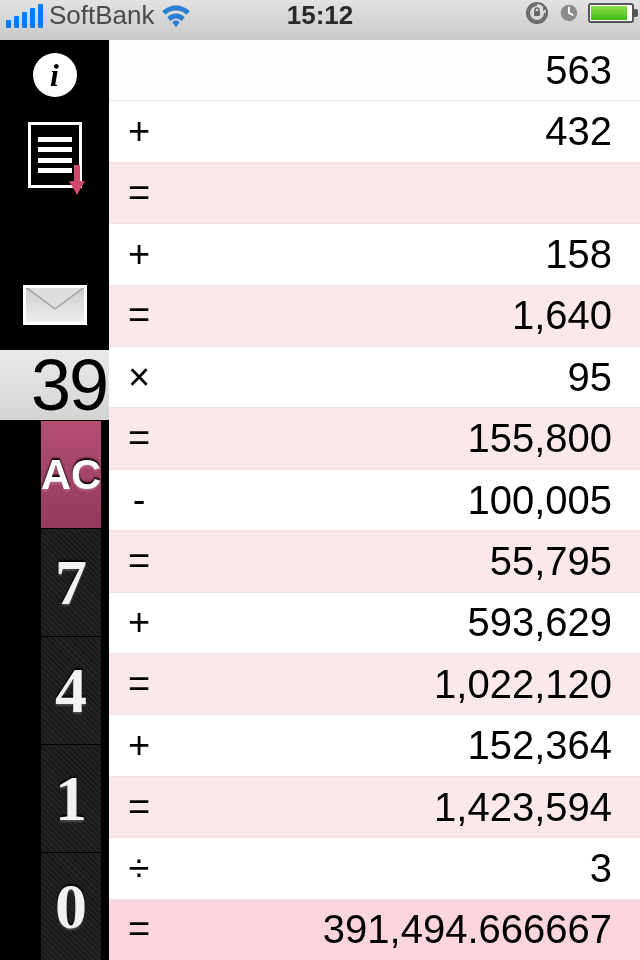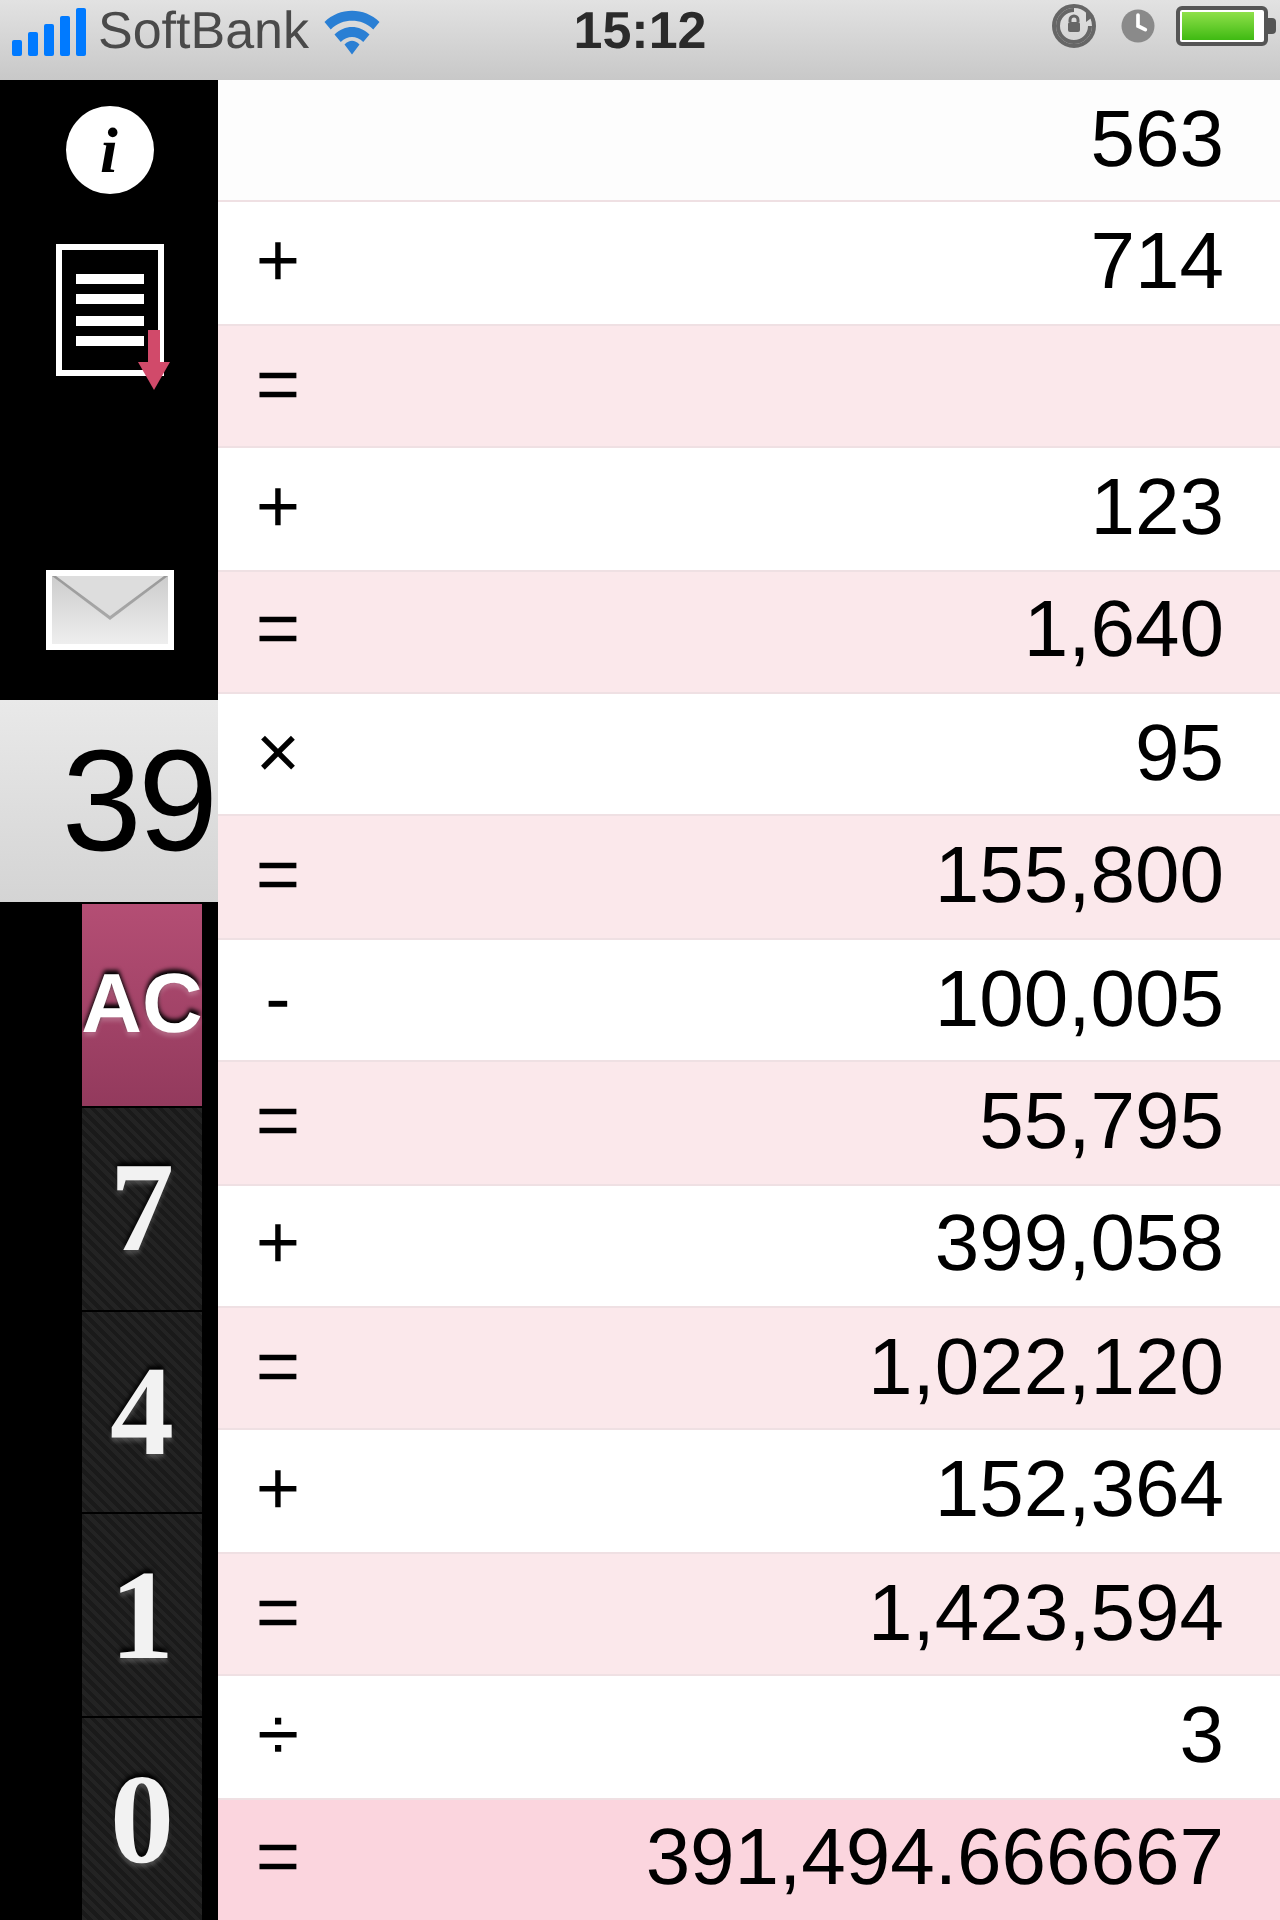--- a/index.html
+++ b/index.html
@@ -45,21 +45,21 @@
   .info-ico{ width:44px; height:44px; border-radius:50%; background:#fff; color:#000; font-family:"Georgia",serif; font-style:italic; font-weight:700; font-size:32px; display:flex; align-items:center; justify-content:center;}
   .list-ico{ width:54px; height:66px; border:3px solid #fff; position:relative; display:flex; flex-direction:column; justify-content:space-evenly; align-items:center; padding:6px 0;}
   .list-ico .line{ height:5px; width:34px; background:#fff;}
   .list-ico .arrow{ position:absolute; right:-6px; bottom:-10px; width:0;height:0; border-left:8px solid transparent; border-right:8px solid transparent; border-top:14px solid #d14a6a;}
   .list-ico .arrow-stem{position:absolute; right:-1px; bottom:2px; width:6px; height:18px; background:#d14a6a;}
   .mail-ico{ width:64px; height:40px; border:3px solid #fff; background:linear-gradient(#ccc,#eee); position:relative;}
   .mail-ico::before{content:""; position:absolute; left:0; right:0; top:0; height:0; border-left:29px solid transparent; border-right:29px solid transparent; border-top:22px solid rgba(0,0,0,.25);}
   .mail-ico::after{content:""; position:absolute; left:2px; right:2px; top:0; border-left:27px solid transparent; border-right:27px solid transparent; border-top:20px solid #ddd;}
 
   
-  .display-strip{height:101px; width:100%; background:linear-gradient(#e9e9e9,#d4d4d4); display:flex; align-items:center; justify-content:flex-end; padding-right:2px; overflow:hidden;}
+  .display-strip{height:70px; width:100%; background:linear-gradient(#e9e9e9,#d4d4d4); display:flex; align-items:center; justify-content:flex-end; padding-right:2px; overflow:hidden;}
   .display-strip span{ font-size:72px; font-weight:400; color:#000; letter-spacing:-2px;}
 
   
   .keypad { display:flex; flex-direction:column; flex:1;}
   .key{ flex:1; border-top:1px solid #000; border-right:1px solid #000; display:flex; align-items:center; justify-content:center; font-size:56px; color:#fff; text-shadow:0 -2px 2px #000, 0 2px 2px rgba(255,255,255,.2); font-weight:700;margin-left:34px;}
   .key-ac{ background:linear-gradient(#b44e74,#933a5d); font-size:42px; font-weight:700;}
   .key-num{ background:#1f1f1f; background-image:repeating-linear-gradient(45deg,#232323 0 2px,#1a1a1a 2px 4px); font-family:"Helvetica Neue"; font-weight:700; font-size:64px; color:#f2f2f2;}
 
   
   .history{ width: 531px; height:100%; background:#000000; display:flex; flex-direction:column;}
@@ -150,28 +150,28 @@
       </div>
     </div>
 
     <div class="history" id="history">
         <div class="hrow">
           <div class="op"></div>
           <div class="val">563</div>
         </div>
         <div class="hrow">
           <div class="op">+</div>
-          <div class="val">714</div>
-        </div>
-        <div class="hrow eq">
-          <div class="op">=</div>
-        </div>
-        <div class="hrow">
-          <div class="op">+</div>
-          <div class="val">123</div>
+          <div class="val">432</div>
+        </div>
+        <div class="hrow eq">
+          <div class="op">=</div>
+        </div>
+        <div class="hrow">
+          <div class="op">+</div>
+          <div class="val">158</div>
         </div>
         <div class="hrow eq">
           <div class="op">=</div>
           <div class="val">1,640</div>
         </div>
         <div class="hrow">
           <div class="op">×</div>
           <div class="val">95</div>
         </div>
         <div class="hrow eq">
@@ -181,21 +181,21 @@
         <div class="hrow">
           <div class="op">-</div>
           <div class="val">100,005</div>
         </div>
         <div class="hrow eq">
           <div class="op">=</div>
           <div class="val">55,795</div>
         </div>
         <div class="hrow">
           <div class="op">+</div>
-          <div class="val">399,058</div>
+          <div class="val">593,629</div>
         </div>
         <div class="hrow eq">
           <div class="op">=</div>
           <div class="val">1,022,120</div>
         </div>
         <div class="hrow">
           <div class="op">+</div>
           <div class="val">152,364</div>
         </div>
         <div class="hrow eq">

